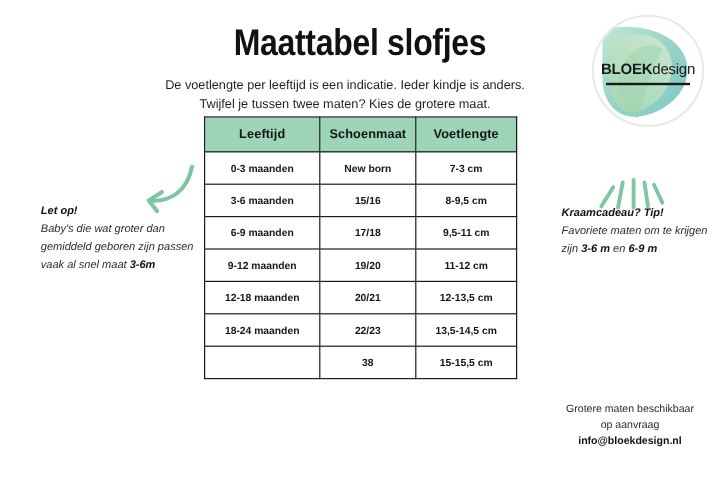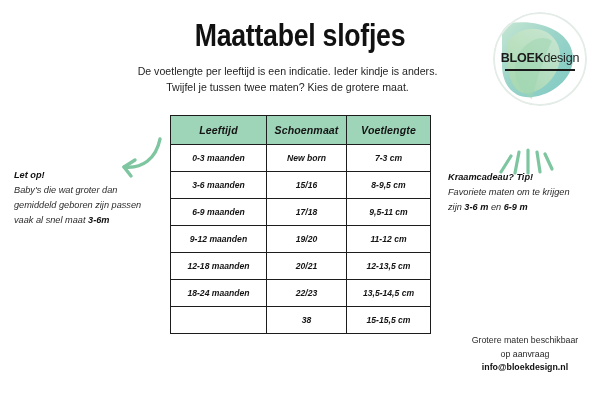--- a/index.html
+++ b/index.html
@@ -76,26 +76,25 @@
     top: 58px;
     left: 13px;
     width: 70px;
     height: 2px;
     background: #1a1a1a;
   }
 
   
   .size-table {
     position: absolute;
-    top: 115px;
+    top: 97px;
     left: 170px;
     width: 260px;
     border-collapse: collapse;
     table-layout: fixed;
-    font-style: italic;
   }
   .size-table th,
   .size-table td {
     border: 1.6px solid #1c1c1c;
     height: 26px;
     text-align: center;
     vertical-align: middle;
     font-size: 8.6px;
     font-weight: bold;
     color: #141414;
@@ -111,20 +110,21 @@
   .size-table col.c-shoe { width: 80px; }
   .size-table col.c-foot { width: 84px; }
 
   
   .note {
     position: absolute;
     font-style: italic;
     font-size: 9.2px;
     line-height: 15px;
     color: #2b2b2b;
+    margin-left: 20px;
   }
   .note .note-head {
     font-weight: bold;
     font-style: italic;
     color: #111111;
     display: block;
   }
   .note .note-line { display: block; }
   .note b { font-weight: bold; color: #111111; }
 

